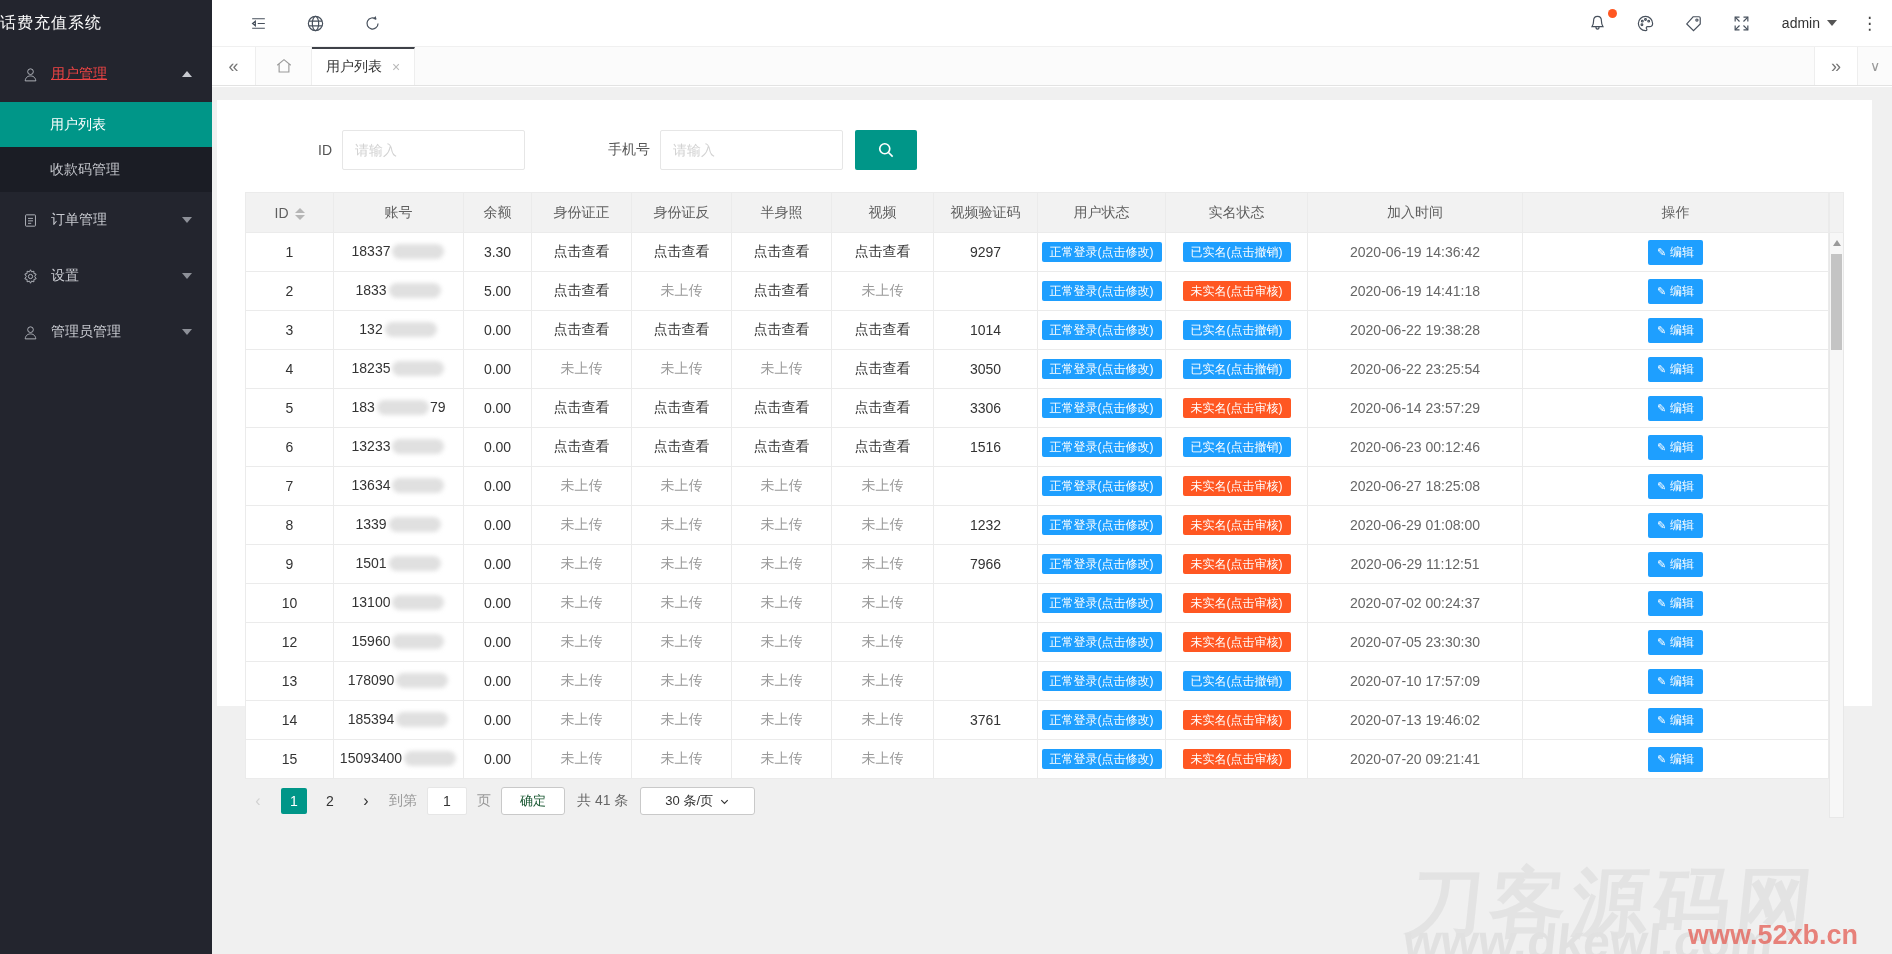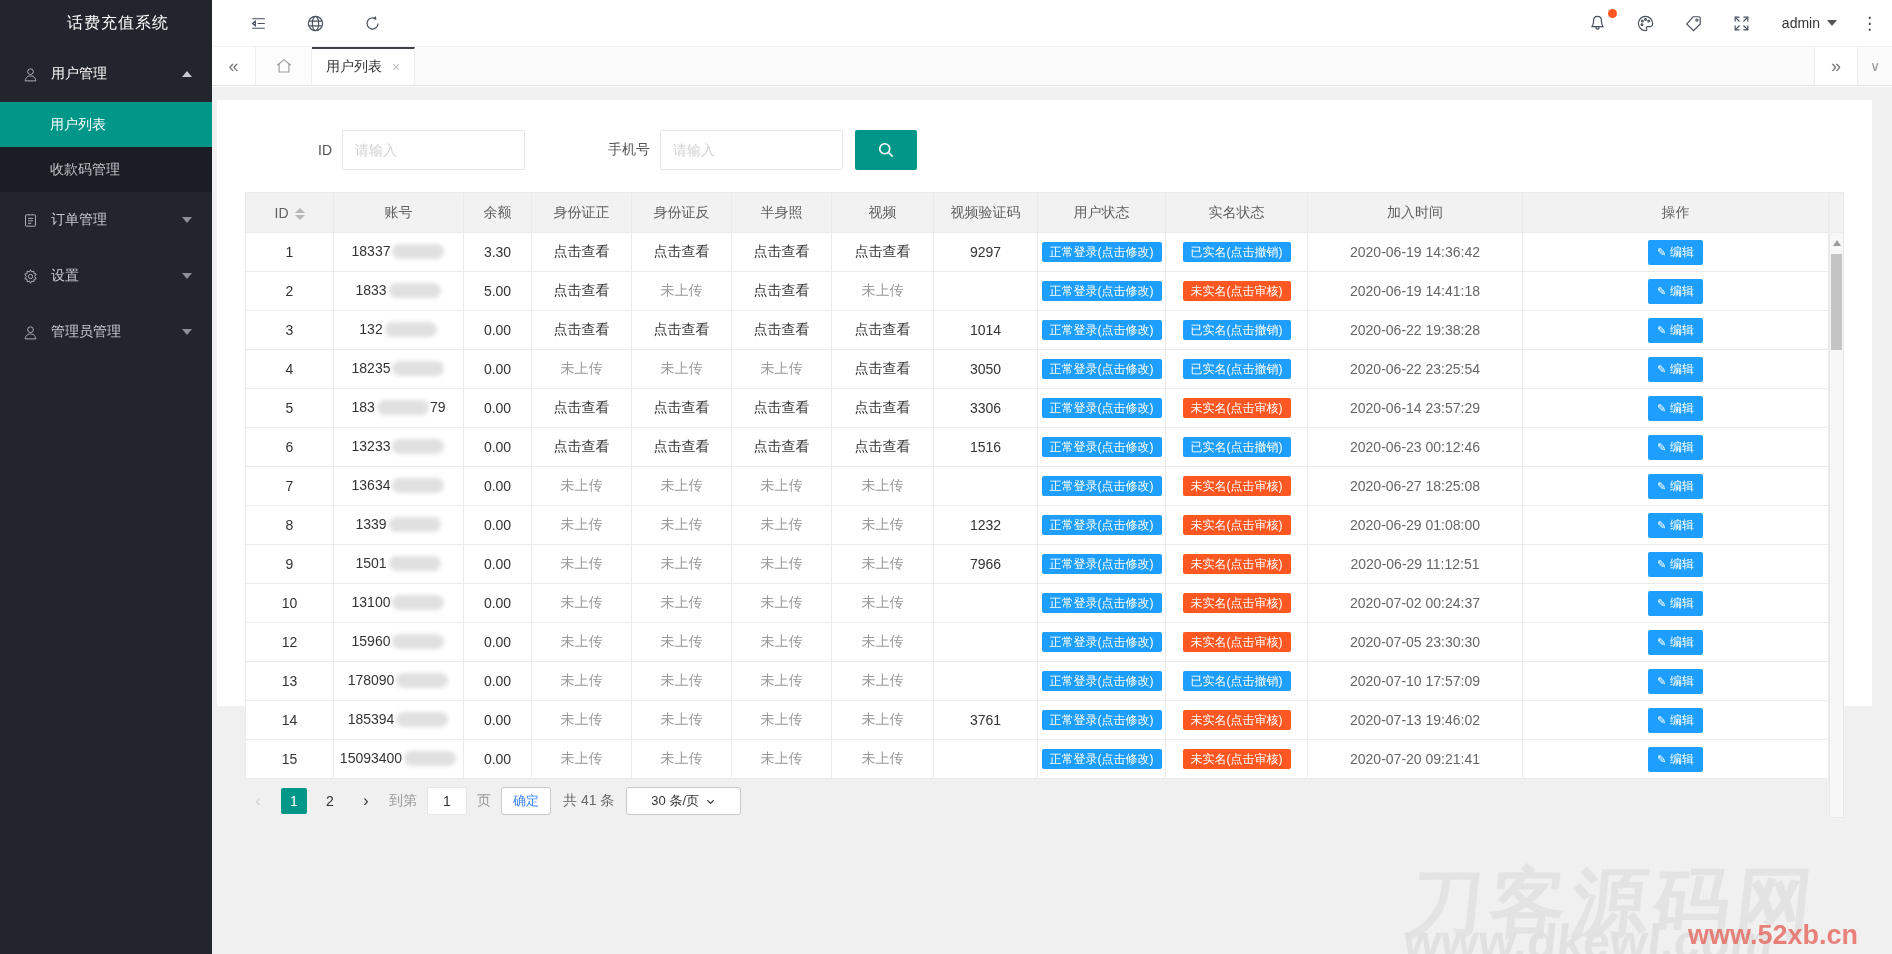--- a/index.html
+++ b/index.html
@@ -1,21 +1,21 @@
 <!DOCTYPE html>
 <html><head>
 <meta charset="utf-8">
 <style>
   * { margin:0; padding:0; box-sizing:border-box; }
   html,body { width:1892px; height:954px; overflow:hidden; font-family:"Liberation Sans","DejaVu Sans",sans-serif; font-size:14px; color:#333; background:#fff; }
   body { position:relative; }
 
   
   .sidebar { position:absolute; left:0; top:0; width:212px; height:954px; background:#23252e; z-index:5; }
-  .side-title { height:46px; line-height:46px; text-align:center; color:#fdfdfd; font-size:16px; letter-spacing:1px;margin-left:24px; }
+  .side-title { height:46px; line-height:46px; color:#fdfdfd; font-size:16px; letter-spacing:1px; }
   .menu-item { height:56px; display:flex; align-items:center; padding:0 20px 0 22px; color:#c8cad0; cursor:pointer; position:relative; }
   .menu-item .mi-icon { width:17px; height:17px; margin-right:12px; display:inline-flex; }
   .menu-item .mi-icon svg { width:17px; height:17px; stroke:#aeb1b8; fill:none; stroke-width:1.4; }
   .menu-item .mi-label { flex:1; font-size:14px; }
   .caret { width:0; height:0; border-left:5px solid transparent; border-right:5px solid transparent; }
   .caret.down { border-top:6px solid #8d9098; }
   .caret.up { border-bottom:6px solid #c8cad0; }
   .submenu { background:#1b1d25; }
   .submenu-item { height:45px; line-height:45px; padding-left:50px; color:#c2c4ca; font-size:14px; cursor:pointer; }
   .submenu-item.active { background:#009688; color:#fff; }
@@ -87,21 +87,21 @@
 
   
   .pagebar { display:flex; align-items:center; margin:6px 0 0 28px; height:32px; }
   .pg { min-width:26px; height:26px; display:inline-flex; align-items:center; justify-content:center; margin-right:10px; font-size:14px; cursor:pointer; border-radius:2px; padding:0 4px; }
   .pg.arrow { color:#d2d2d2; font-size:16px; }
   .pg.arrow.on { color:#333; }
   .pg.num { color:#333; }
   .pg.cur { background:#009688; color:#fff; cursor:default; }
   .pg-text { color:#999; margin-right:10px; }
   .pg-input { width:40px; height:28px; border:1px solid #e6e6e6; border-radius:2px; text-align:center; color:#333; font-size:14px; margin-right:10px; outline:none; }
-  .pg-confirm { height:28px; padding:0 11px; background:#fff; border:1px solid #c9c9c9; border-radius:3px; font-size:13px; color:#3b82f6; cursor:pointer; margin-right:12px; }
+  .pg-confirm { height:28px; padding:0 18px; background:#fff; border:1px solid #c9c9c9; border-radius:3px; font-size:13px; color:#14532d; cursor:pointer; margin-right:12px; }
   .pg-total { color:#666; margin-right:12px; }
   .pg-select { height:28px; border:1px solid #c9c9c9; border-radius:3px; display:inline-flex; align-items:center; padding:0 24px; cursor:pointer; color:#333; font-size:13px; background:#fff; }
   .pg-select svg { width:11px; height:11px; margin-left:6px; stroke:#333; stroke-width:2.5; fill:none; }
 
   
   .wm1 { position:absolute; left:1408px; top:853px; font-size:76px; font-weight:bold; color:#e3e3e3; letter-spacing:6px; white-space:nowrap; transform:skewX(-6deg); z-index:1; }
   .wm2 { position:absolute; left:1404px; top:914px; font-size:48px; font-weight:bold; color:#e1e1e1; white-space:nowrap; transform:skewX(-6deg); z-index:1; }
   .wm-red { position:absolute; left:1688px; top:920px; font-size:27px; font-weight:bold; color:#e4574d; opacity:0.72; white-space:nowrap; z-index:2; }
 </style>
 </head>
@@ -111,21 +111,21 @@
   <div class="side-title">话费充值系统</div>
 
 
   <div class="menu-item">
     <span class="mi-icon">
       <svg viewBox="0 0 24 24">
           <circle cx="12" cy="8" r="4"></circle>
           <path d="M4.5 21 C5 15.5 9 14 12 14 C15 14 19 15.5 19.5 21 Z"></path>
         </svg>
     </span>
-    <span class="mi-label" style="color:#ffffff;">用户管理</span>
+    <span class="mi-label" style="color:#ef4444;text-decoration:underline;">用户管理</span>
     <i class="caret up"></i>
   </div>
 
   <div class="submenu">
     <div class="submenu-item active">用户列表</div>
     <div class="submenu-item">收款码管理</div>
   </div>
 
   <div class="menu-item">
     <span class="mi-icon">

